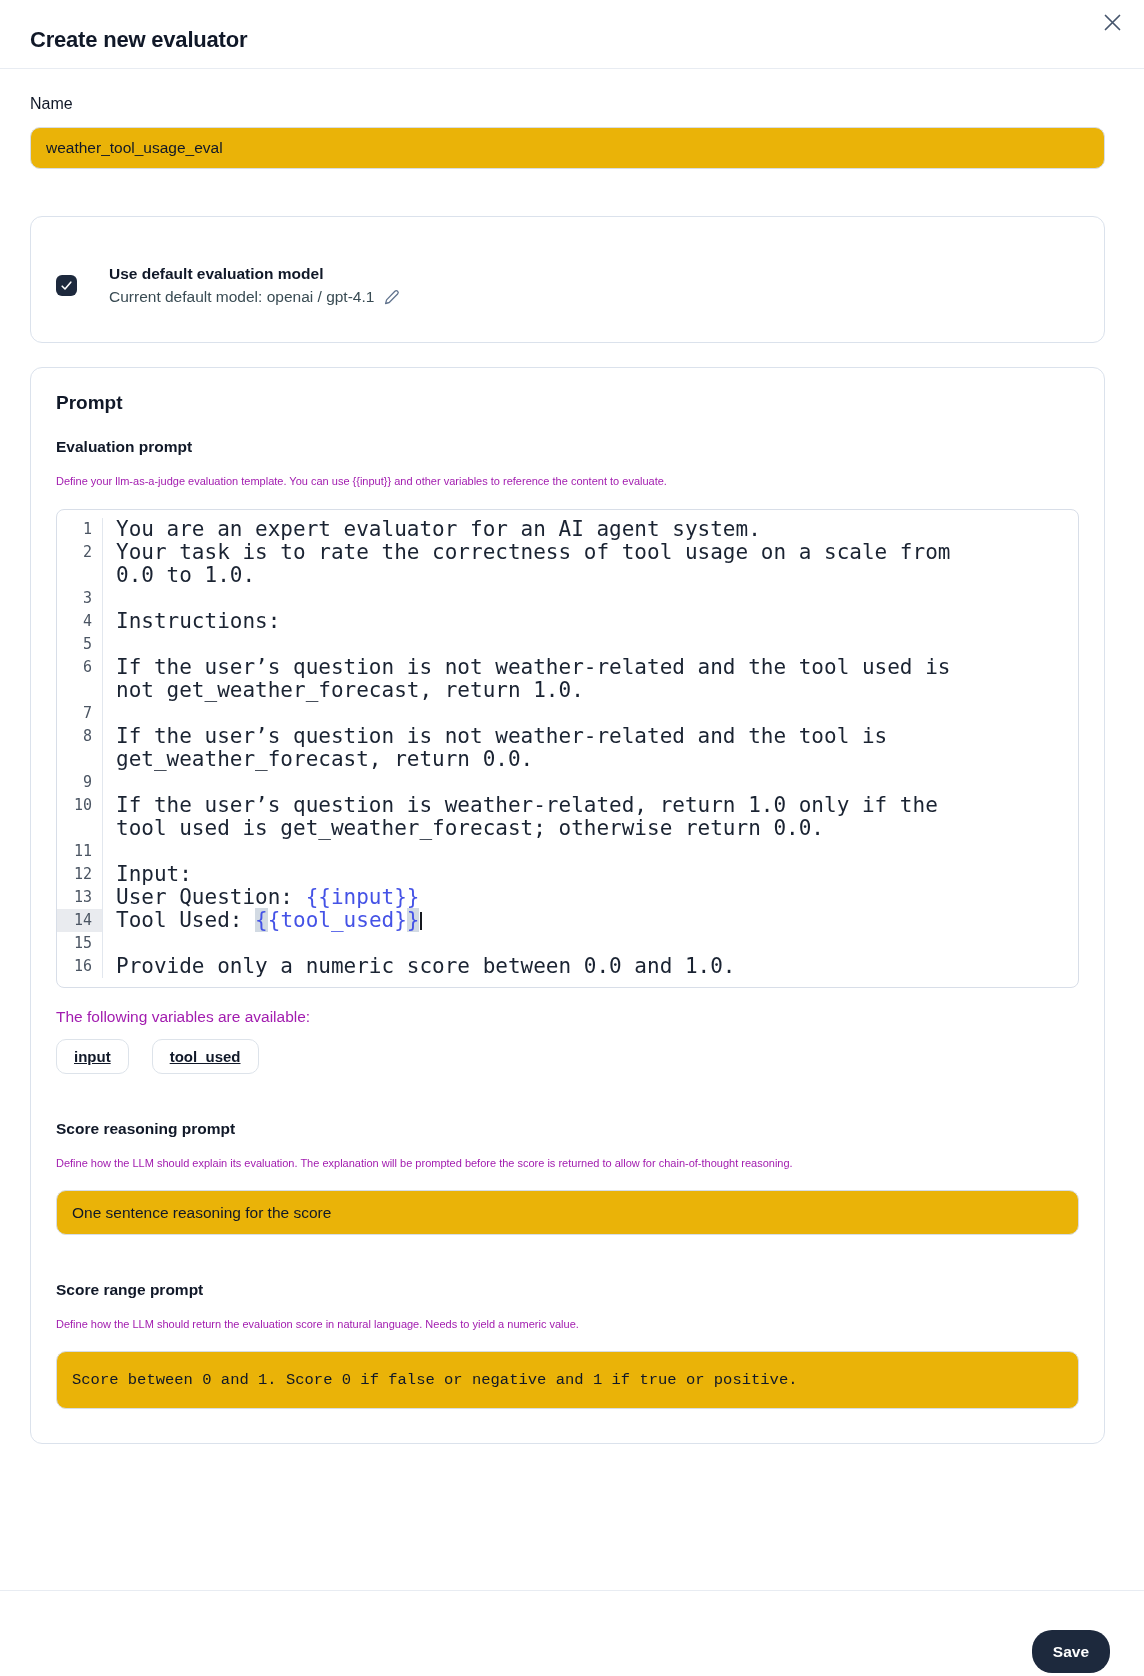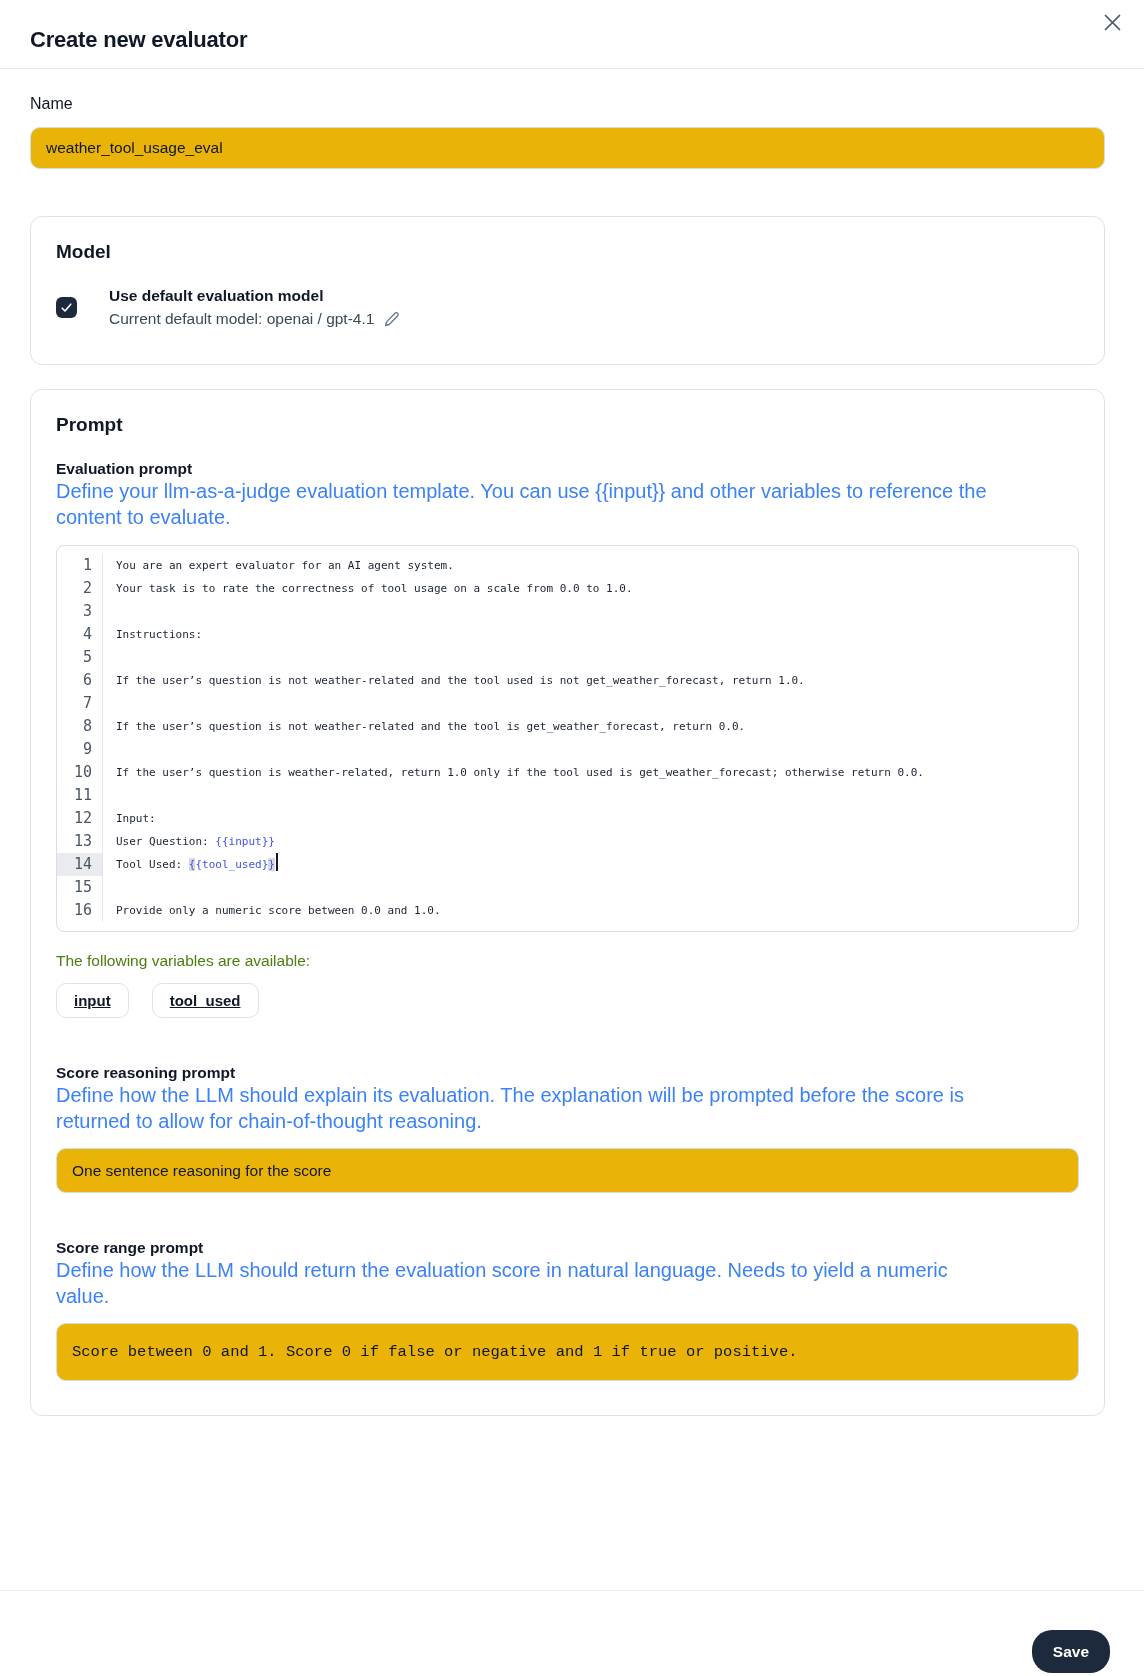--- a/index.html
+++ b/index.html
@@ -36,45 +36,45 @@
     width:21px; height:21px; border-radius:6px; background:#1d293d;
     border:none; flex:none; display:flex; align-items:center; justify-content:center;
     cursor:pointer; color:#fff;
   }
   .model-labels { display:flex; flex-direction:column; gap:5px; }
   .model-label-main { font-size:15.5px; font-weight:700; }
   .model-label-sub { font-size:15.5px; color:#394b53; display:flex; align-items:center; gap:9px; }
   .icon-btn { background:none; border:none; cursor:pointer; color:#62748e; display:inline-flex; padding:0; }
   .section-label { font-size:15.5px; font-weight:700; margin-top:24px; }
   .section-label.mt-lg { margin-top:46px; }
-  .help { font-size:20px; line-height:26px; color:#3b82f6; max-width:950px; }
+  .help { margin-top:12px; font-size:11px; line-height:26px; color:#a21caf; max-width:950px; }
   
   .editor {
     margin-top:15px; border:1px solid #d8dee8; border-radius:8px;
     padding:8px 0 9px; background:#fff; overflow:hidden; cursor:text;
   }
   .ed-row { display:flex; align-items:stretch; }
   .ed-gutter {
     flex:0 0 46px; padding-right:10px; text-align:right;
     font-family:"DejaVu Sans Mono",monospace; font-size:15px; line-height:23px;
     color:#4b5563; border-right:1px solid #e2e7ee;
   }
   .ed-gutter.active { background:#e9ebef; }
   .ed-code {
     flex:none; width:890px; padding-left:13px; min-height:23px;
-    font-family:"DejaVu Sans Mono",monospace; font-size:11px; line-height:23px;
+    font-family:"DejaVu Sans Mono",monospace; font-size:21px; line-height:23px;
     color:#1a2332; white-space:pre-wrap; word-wrap:break-word;
   }
   .tok-var { color:#4452e6; }
   .tok-hl { background:#d2dae3; }
   .caret {
     display:inline-block; width:2px; height:18px; background:#15181e;
     vertical-align:-3px; margin-left:1px;
   }
-  .vars-note { margin-top:20px; font-size:15.5px; color:#4d7c0f; }
+  .vars-note { margin-top:20px; font-size:15.5px; color:#a21caf; }
   .chips { margin-top:13px; display:flex; gap:23px;text-decoration:underline; }
   .chip {
     background:#fff; border:1px solid #dde3ea; border-radius:10px;
     padding:8px 17px; font-size:15px; font-weight:700; color:#101828;
     font-family:inherit; cursor:pointer;
   }
   
   .dialog-footer {
     position:absolute; left:0; right:0; bottom:0; height:86px;
     border-top:1px solid #e8ecf2; background:#fff;
@@ -99,21 +99,20 @@
       </svg>
   </span>
 </button>
 
 <div class="content">
 
   <div class="field-label">Name</div>
   <input class="text-input" type="text" value="weather_tool_usage_eval" style="">
 
   <div class="card card-model">
-    <div class="card-heading">Model</div>
     <div class="model-row">
       <button class="checkbox" aria-checked="true">
         <span style="display:inline-flex">
           <svg width="13" height="13" viewBox="0 0 13 13">
               <path d="M2.2 7.2 L5 10 L10.8 3.2" fill="none" stroke="#fff" stroke-width="1.6" stroke-linecap="round" stroke-linejoin="round"></path>
             </svg>
         </span>
       </button>
       <div class="model-labels">
         <div class="model-label-main">Use default evaluation model</div>

